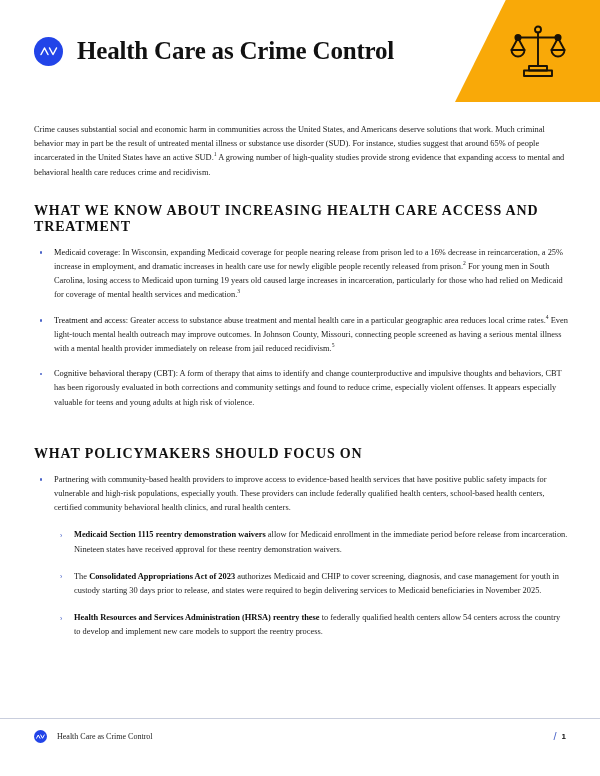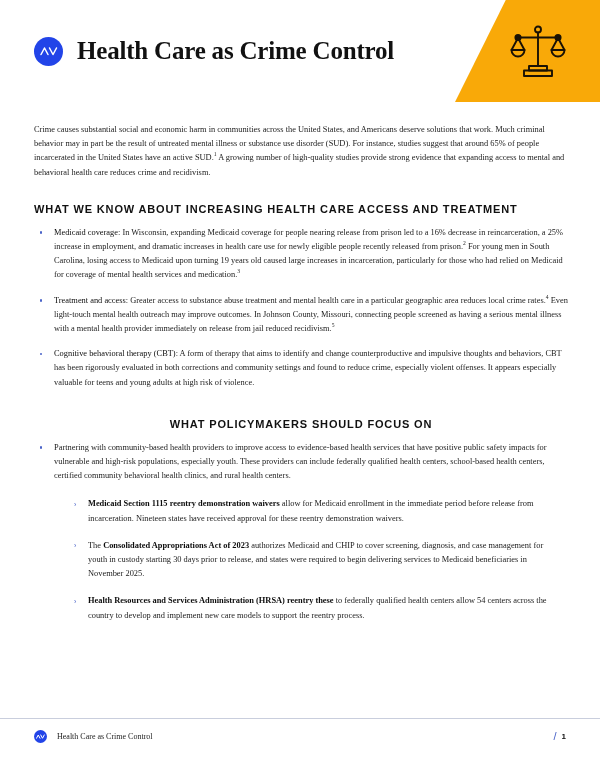--- a/index.html
+++ b/index.html
@@ -84,29 +84,29 @@
 
   .intro {
     margin-top: 20px;
     font-size: 8.4px;
     line-height: 14.2px;
     text-align: left;
     color: #1b1b1b;
   }
 
   .section-heading {
-    font-family: Liberation Sans, sans-serif;
+    font-family: Liberation Serif, serif;
     font-weight: bold;
-    font-size: 11px;
+    font-size: 14px;
     letter-spacing: 0.85px;
     color: #111111;
     text-transform: uppercase;
   }
   .section-1-heading { margin-top: 23px; }
-  .section-2-heading { margin-top: 28px; text-align: center; }
+  .section-2-heading { margin-top: 36px; }
 
   ul.bullets {
     list-style: none;
     margin: 0;
     padding: 0;
   }
   li.bullet {
     position: relative;
     padding-left: 20px;
     font-size: 8.4px;
@@ -123,21 +123,21 @@
     background: #4a63c8;
     border-radius: 50%;
   }
   li.bullet .lead {
     font-weight: normal;
     color: #0d0d0d;
   }
 
   ul.subbullets {
     list-style: none;
-    margin: 14px;
+    margin: 0;
     padding: 0;
   }
   li.subbullet {
     position: relative;
     padding-left: 40px;
     font-size: 8.4px;
     line-height: 14.2px;
     color: #1b1b1b;
     margin-top: 13px;
   }

